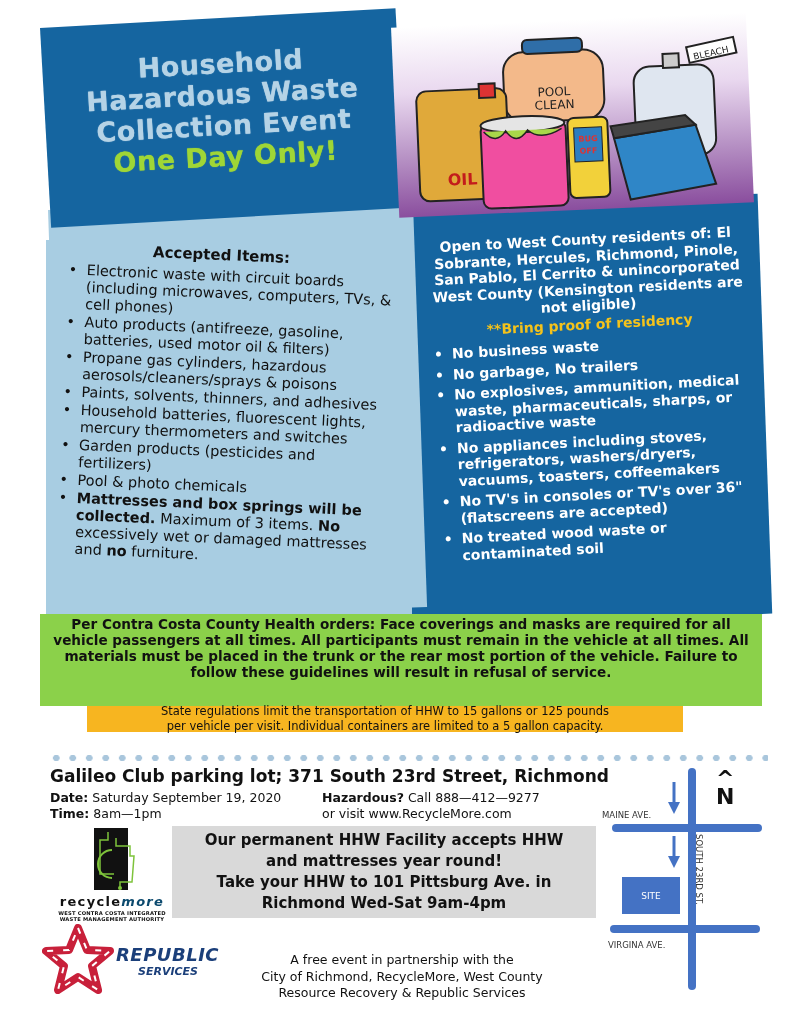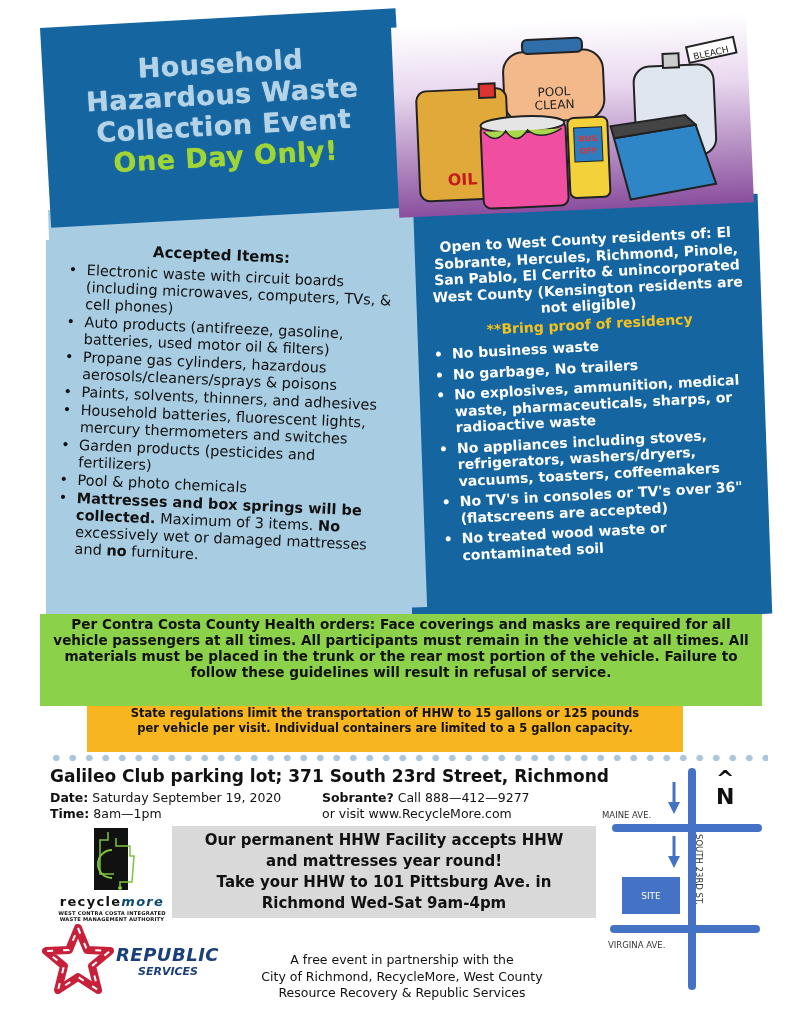--- a/index.html
+++ b/index.html
@@ -65,23 +65,23 @@
   #rules-content ul.list li { margin-bottom: 4px; }
 
   
   #health-box {
     left: 40px; top: 614px; width: 722px; height: 92px; background: #8bd14a;
     text-align: center; font-size: 13.6px; line-height: 16px; color: #111; font-weight: bold;
     display: flex; align-items: flex-start; justify-content: center; box-sizing: border-box; padding: 2px 4px;
   }
   
   #reg-box {
-    left: 87px; top: 706px; width: 596px; height: 46px; background: #f7b520;
+    left: 87px; top: 706px; width: 596px; height: 26px; background: #f7b520;
     text-align: center; font-size: 11.5px; line-height: 15px; color: #111;
-    display: flex; justify-content: center; font-weight: bold;
+    display: flex; align-items: center; justify-content: center;
   }
 
   
   #dots {
     left: 48px; top: 754px; width: 720px; height: 8px;
     background-image: radial-gradient(circle, #a9c6dc 3px, transparent 3.5px);
     background-size: 16.5px 8px; background-repeat: repeat-x;
   }
 
   #location-line { left: 50px; top: 766px; font-size: 17px; font-weight: bold; color: #111; white-space: nowrap; }
@@ -203,21 +203,21 @@
     <div>State regulations limit the transportation of HHW to 15 gallons or 125 pounds</div>
     <div>per vehicle per visit. Individual containers are limited to a 5 gallon capacity.</div>
   </div>
 </div>
 
 <div id="dots" class="abs"></div>
 
 <div id="location-line" class="abs comic">Galileo Club parking lot; 371 South 23rd Street, Richmond</div>
 <div id="date-line" class="abs comic"><span class="bold">Date:</span> <span>Saturday September 19, 2020</span></div>
 <div id="time-line" class="abs comic"><span class="bold">Time:</span> <span>8am—1pm</span></div>
-<div id="questions-line" class="abs comic"><span class="bold">Sobrante?</span> <span>Call 888—412—9277</span></div>
+<div id="questions-line" class="abs comic"><span class="bold">Hazardous?</span> <span>Call 888—412—9277</span></div>
 <div id="visit-line" class="abs comic">or visit www.RecycleMore.com</div>
 
 <div id="facility-box" class="abs comic">
   <div>Our permanent HHW Facility accepts HHW</div>
   <div>and mattresses year round!</div>
   <div>Take your HHW to 101 Pittsburg Ave. in</div>
   <div>Richmond Wed-Sat 9am-4pm</div>
 </div>
 
 <div id="partner-text" class="abs comic">

